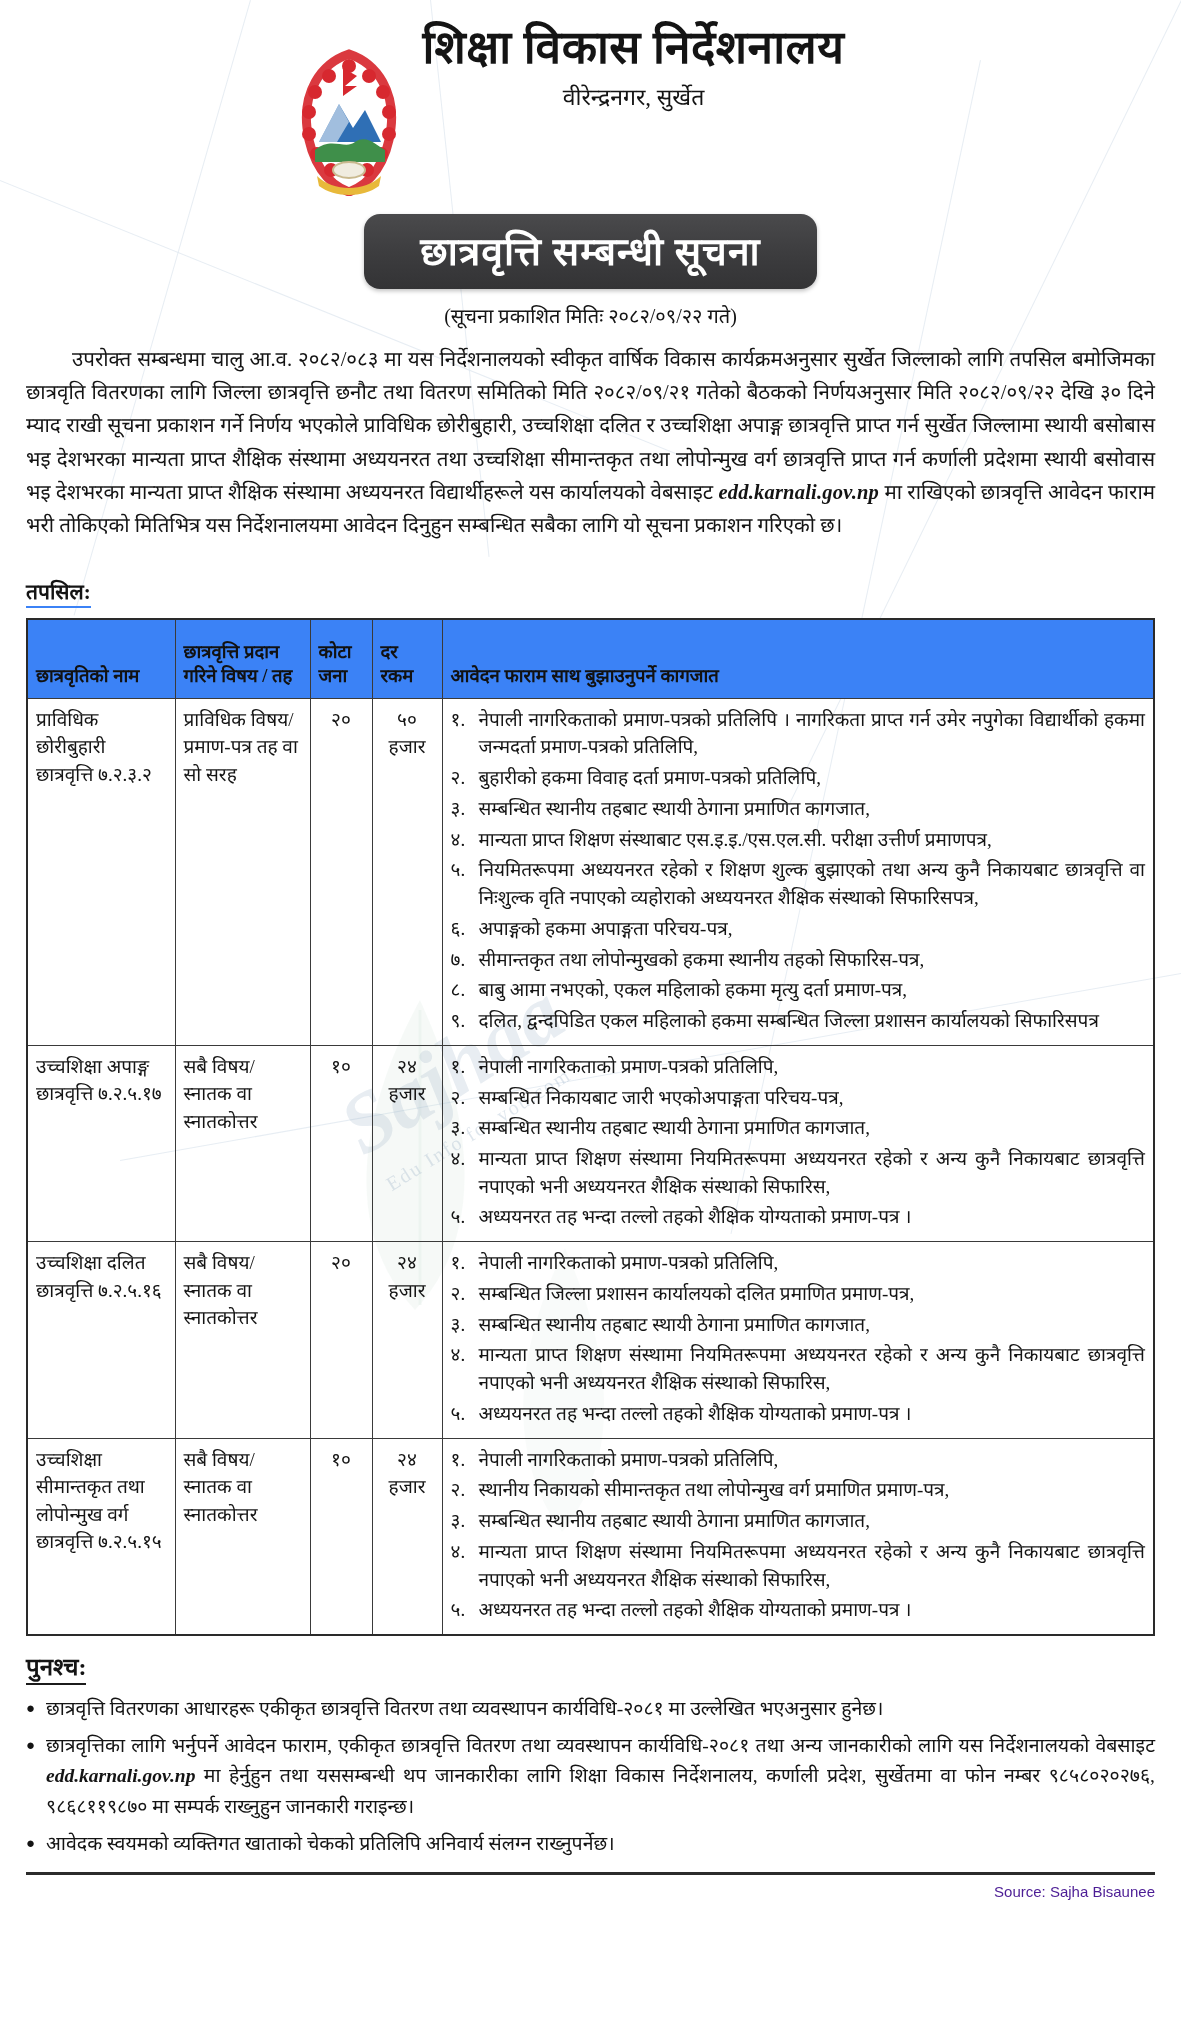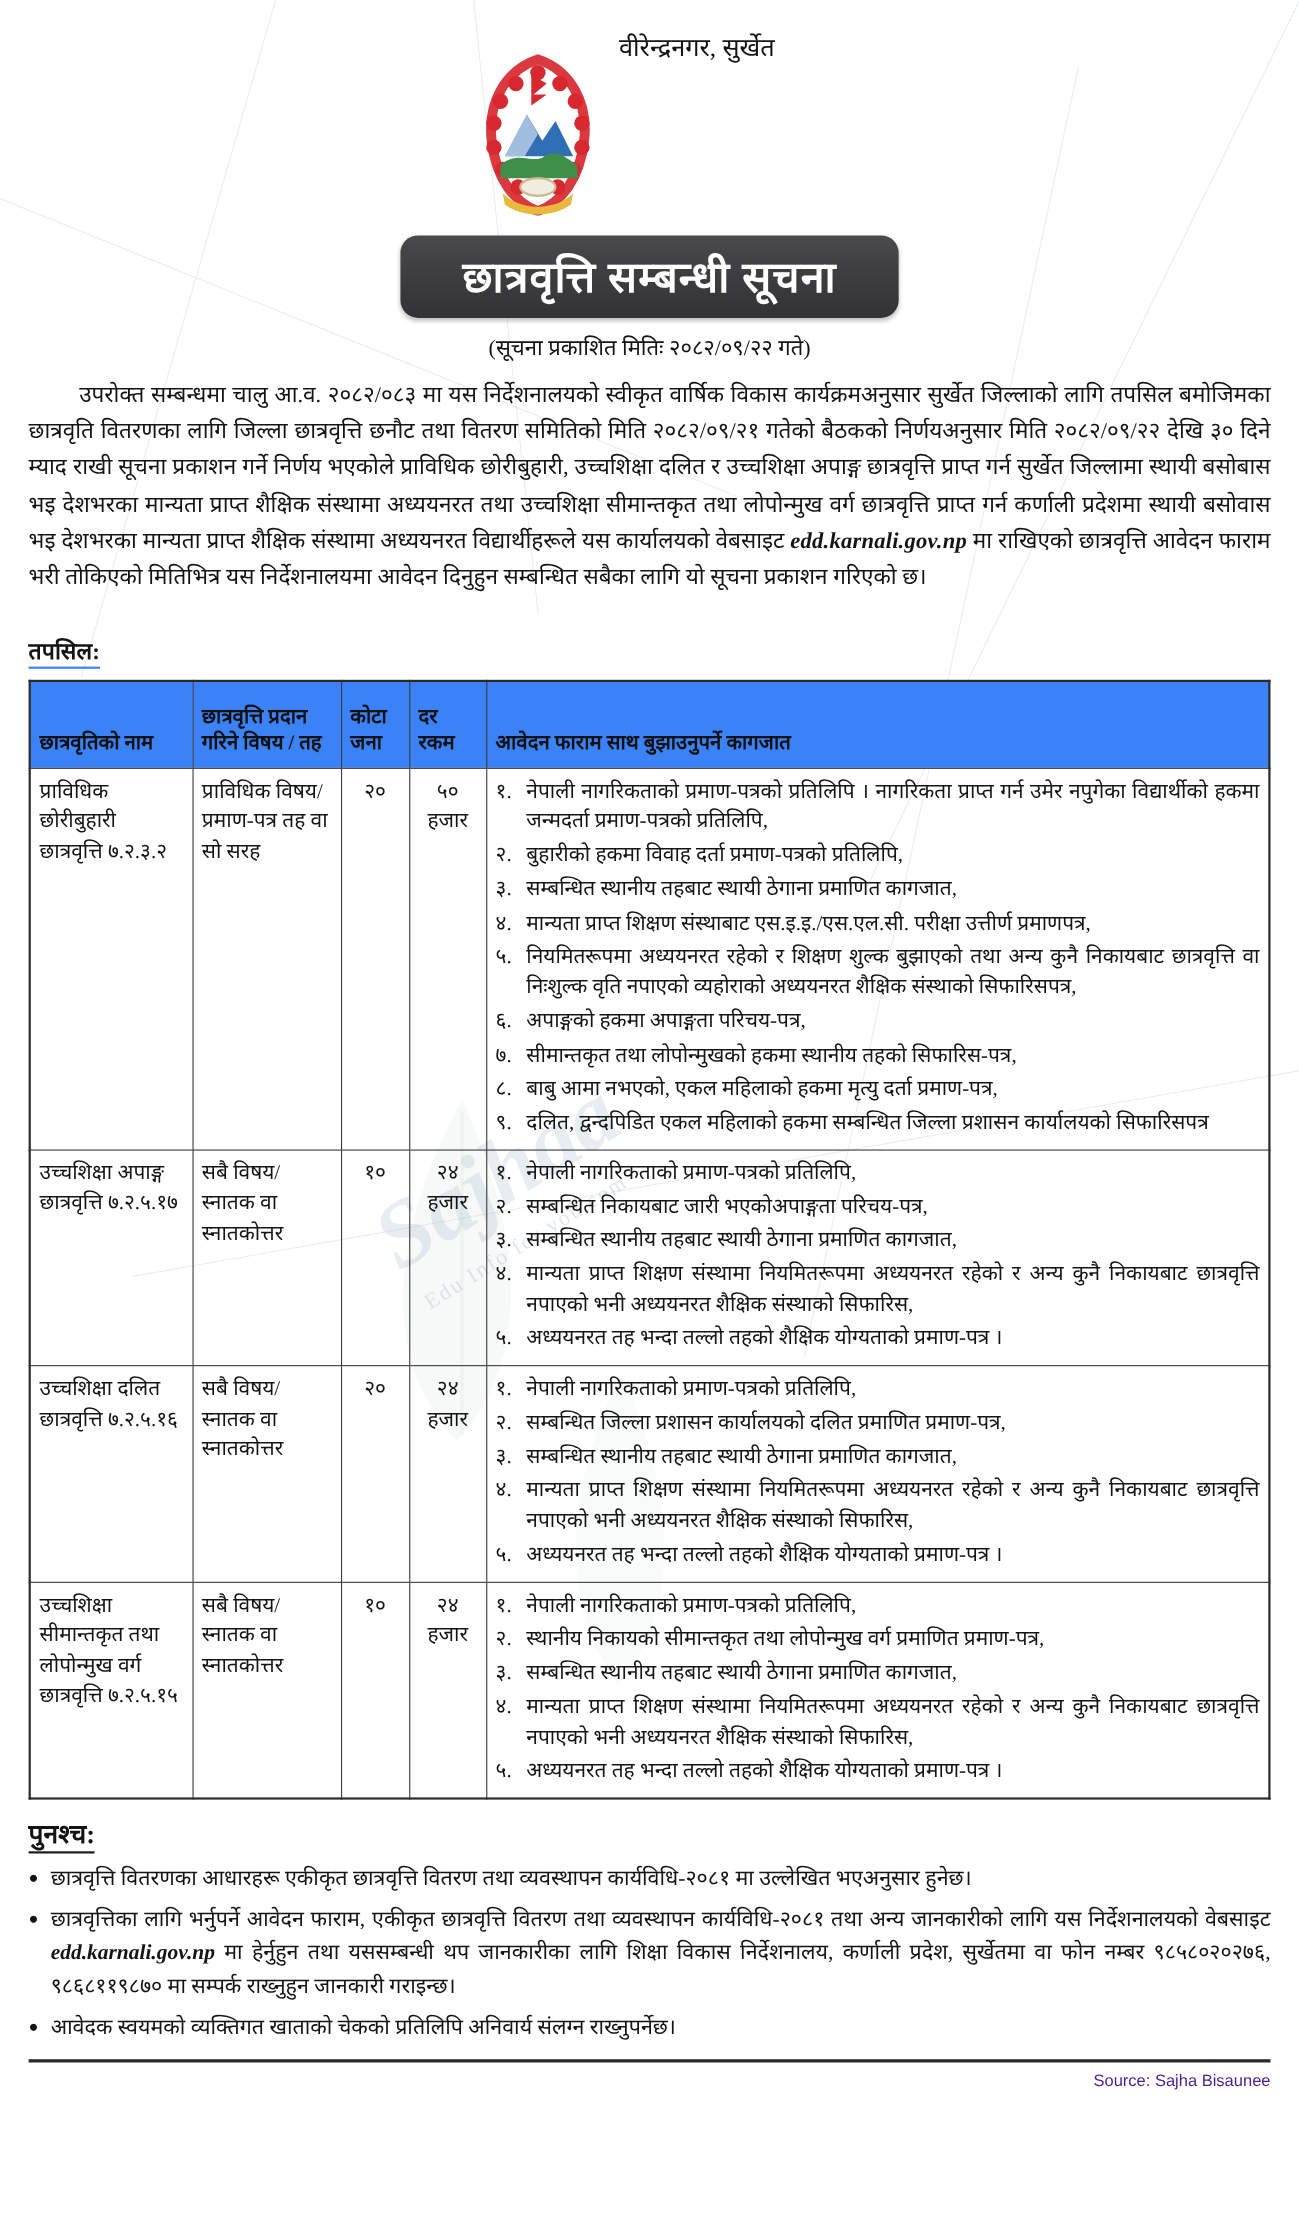--- a/index.html
+++ b/index.html
@@ -223,20 +223,21 @@
         <path d="M26 96 L46 58 L60 82 L72 64 L88 96 Z" fill="#2f6fb5"></path>
         <path d="M26 96 L46 58 L56 76 L44 96 Z" fill="#ffffff" opacity=".55"></path>
 
         <path d="M22 104 C38 90 52 104 62 96 C74 88 84 100 92 104 L92 116 L22 116 Z" fill="#3f8f4a"></path>
 
         <ellipse cx="56" cy="124" rx="16" ry="8" fill="#f0ece0" stroke="#c9b98f" stroke-width="2"></ellipse>
 
         <path d="M24 130 C40 146 72 146 88 130 L86 140 C70 152 42 152 26 140 Z" fill="#e8b93a"></path>
       </svg>
       <div class="mast-text">
+        <div class="line-dir">शिक्षा विकास निर्देशनालय</div>
         <div class="line-place">वीरेन्द्रनगर, सुर्खेत</div>
       </div>
     </div>
 
     
     <div class="banner-wrap">
       <div class="banner">छात्रवृत्ति सम्बन्धी सूचना</div>
     </div>
     <div class="pubdate">(सूचना प्रकाशित मितिः २०८२/०९/२२ गते)</div>
 

